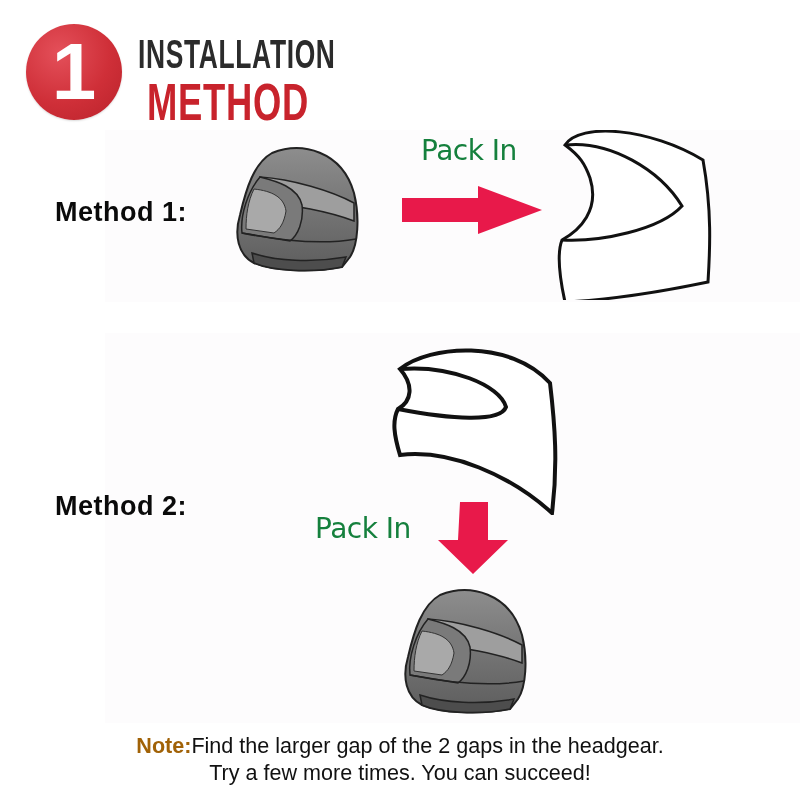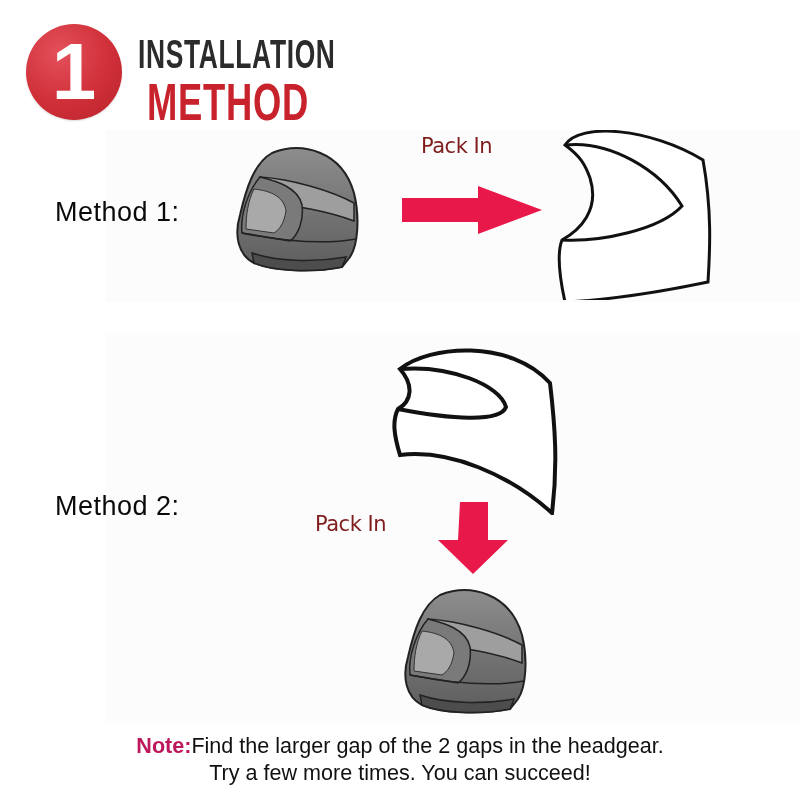--- a/index.html
+++ b/index.html
@@ -29,41 +29,41 @@
     transform: scaleX(0.66); transform-origin: left top; letter-spacing: 1px;
   }
   .title-2 {
     position: absolute; left: 147px; top: 76px;
     font-family: "Liberation Sans", sans-serif; font-weight: bold;
     font-size: 52px; line-height: 52px; color: #c8232c;
     transform: scaleX(0.7); transform-origin: left top; letter-spacing: 1px;
   }
 
   .method-label {
-    position: absolute; font-family: "Liberation Sans", sans-serif; font-weight: normal;
+    position: absolute; font-family: "Liberation Sans", sans-serif; font-weight: bold;
     font-size: 27px; color: #0a0a0a; letter-spacing: 0.5px;
   }
   .method-1 { left: 55px; top: 197px; }
   .method-2 { left: 55px; top: 491px; }
 
   .pack-in {
     position: absolute; font-family: "DejaVu Sans", sans-serif;
-    font-size: 21px; color: #7f1d1d; letter-spacing: -0.5px;
+    font-size: 28px; color: #15803d; letter-spacing: -0.5px;
   }
   .pack-in-1 { left: 421px; top: 134px; }
   .pack-in-2 { left: 315px; top: 512px; }
 
   .svg-abs { position: absolute; }
 
   .note {
     position: absolute; left: 0; top: 732px; width: 800px; text-align: center;
     font-family: "Liberation Sans", sans-serif; font-size: 22px; line-height: 27px; color: #111;
   }
   .note-line { display: block; transform: scaleX(0.98); }
-  .note-label { color: #be185d; font-weight: bold; }
+  .note-label { color: #a16207; font-weight: bold; }
 </style>
 </head>
 <body>
 
 <div class="panel panel-1"></div>
 <div class="panel panel-2"></div>
 
 <div class="badge">
   <div class="badge-num">1</div>
 </div>

